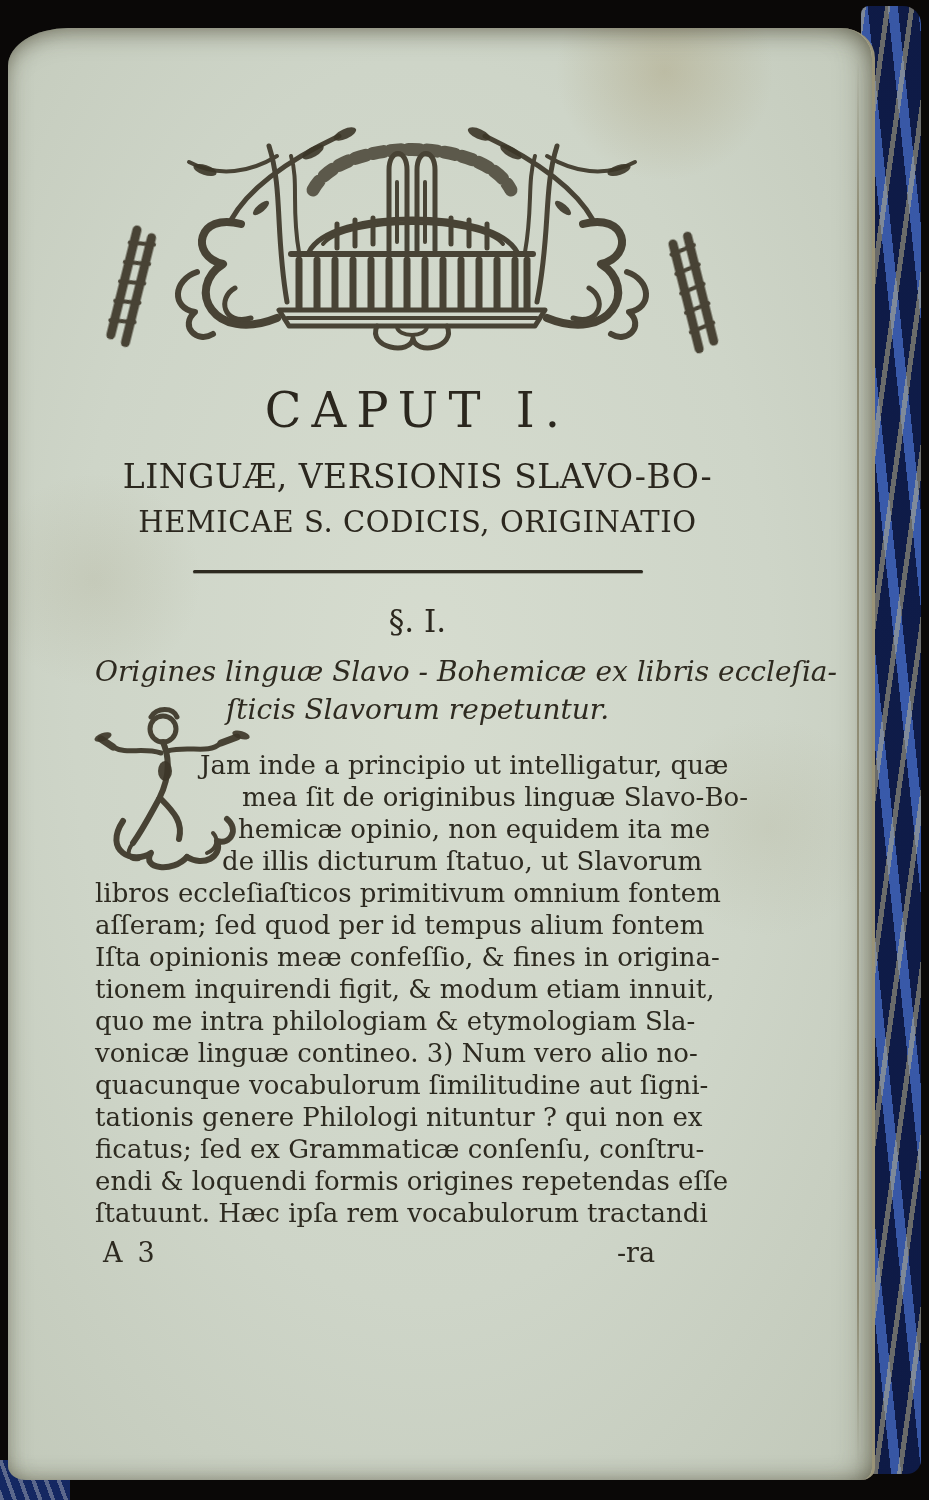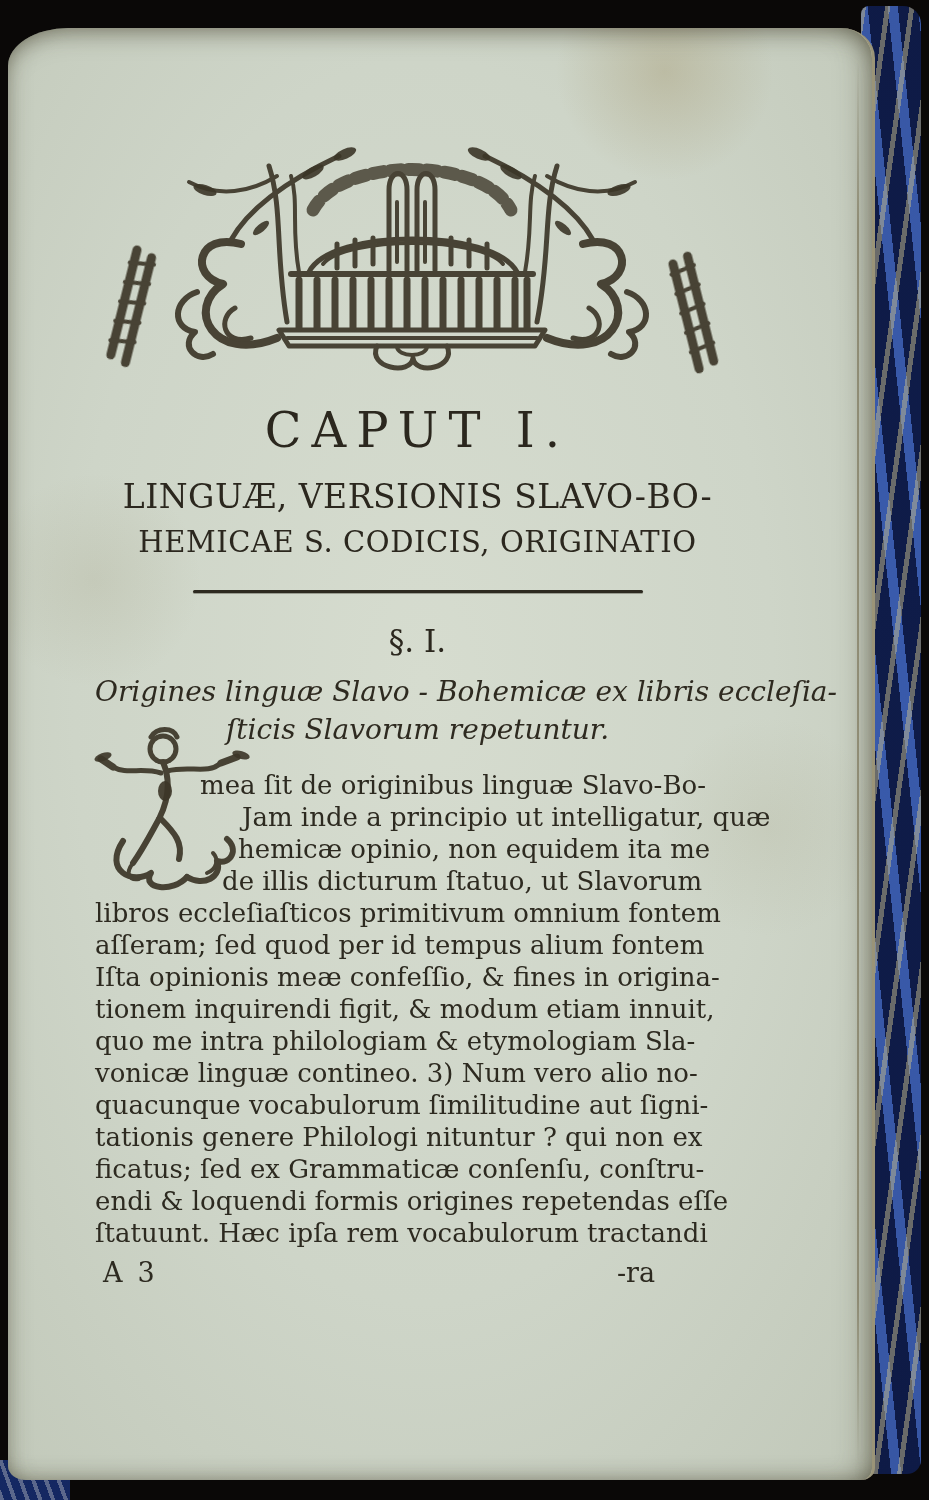--- a/index.html
+++ b/index.html
@@ -42,21 +42,21 @@
       inset 0 -14px 22px -14px rgba(60,55,35,.40),
       inset 16px 0 26px -18px rgba(60,55,35,.35);
     border-right:3px solid #9a9478;
   }
   
   .page::after{
     content:"";position:absolute;top:30px;bottom:14px;right:13px;width:2px;
     background:linear-gradient(rgba(110,100,70,.0), rgba(110,100,70,.55) 12%, rgba(110,100,70,.55) 88%, rgba(110,100,70,0));
   }
 
-  .content{position:absolute;left:87px;top:0;width:645px;color:#2d2a20;margin-top:20px;}
+  .content{position:absolute;left:87px;top:0;width:645px;color:#2d2a20;}
 
   .headpiece{display:block;margin:84px 0 0 6px;}
 
   .caput{
     margin:28px 0 0 0;text-align:center;font-weight:normal;
     font-size:48px;letter-spacing:.21em;color:#2b271e;
   }
   .heading{margin-top:16px;text-align:center;color:#2b271e;}
   .heading .h1{font-size:33px;letter-spacing:.015em;line-height:46px;white-space:nowrap;}
   .heading .h2{font-size:29px;letter-spacing:.02em;line-height:44px;white-space:nowrap;}
@@ -231,22 +231,22 @@
             <path d="M118,150 C128,146 130,136 124,130" stroke-width="4"></path>
             <path d="M44,140 C36,150 40,158 50,156" stroke-width="4"></path>
           </g>
           <g class="inkfill" opacity=".9">
             <ellipse cx="14" cy="34" rx="9" ry="4" transform="rotate(-20 14 34)"></ellipse>
             <ellipse cx="152" cy="32" rx="9" ry="4" transform="rotate(16 152 32)"></ellipse>
             <ellipse cx="76" cy="68" rx="7" ry="10"></ellipse>
           </g>
         </svg>
 
+        <div class="body-line">Jam inde a principio ut intelligatur, quæ</div>
         <div class="body-line">mea ſit de originibus linguæ Slavo-Bo-</div>
-        <div class="body-line">Jam inde a principio ut intelligatur, quæ</div>
         <div class="body-line">hemicæ opinio, non equidem ita me</div>
         <div class="body-line">de illis dicturum ſtatuo, ut Slavorum</div>
         <div class="body-line">libros eccleſiaſticos primitivum omnium fontem</div>
         <div class="body-line">aſſeram; ſed quod per id tempus alium fontem</div>
         <div class="body-line">Iſta opinionis meæ confeſſio, &amp; fines in origina-</div>
         <div class="body-line">tionem inquirendi figit, &amp; modum etiam innuit,</div>
         <div class="body-line">quo me intra philologiam &amp; etymologiam Sla-</div>
         <div class="body-line">vonicæ linguæ contineo. 3)  Num vero alio no-</div>
         <div class="body-line">quacunque vocabulorum ſimilitudine aut ſigni-</div>
         <div class="body-line">tationis genere Philologi nituntur ? qui non ex</div>

